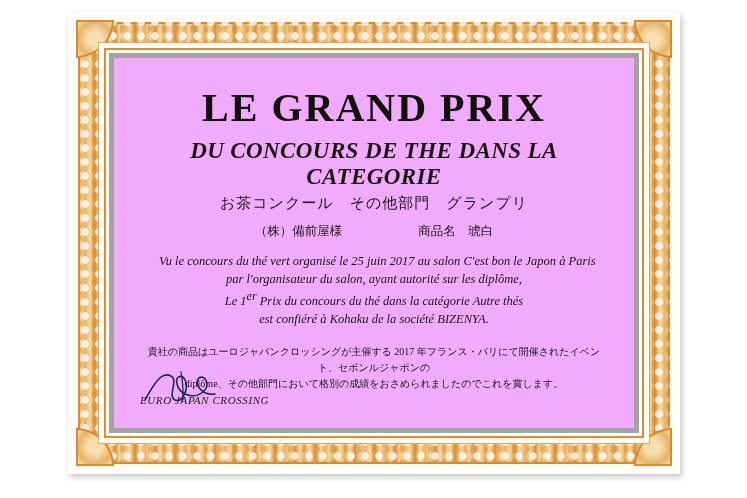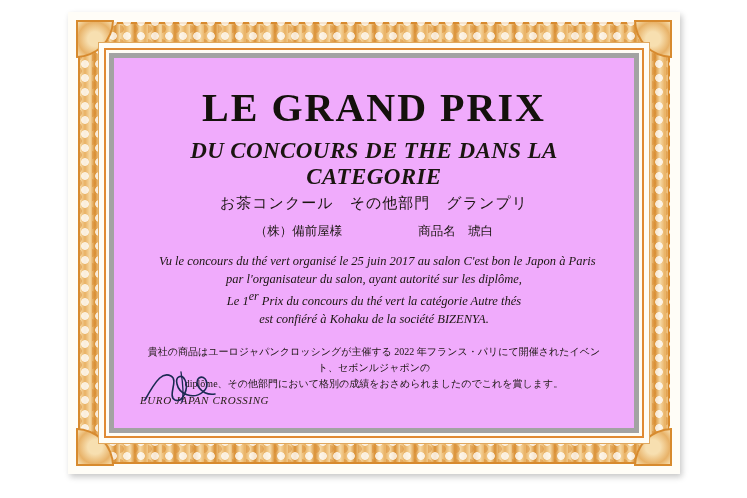--- a/index.html
+++ b/index.html
@@ -236,27 +236,27 @@
 
         <div class="recipient-row">
           <span>（株）備前屋様</span>
           <span>商品名　琥白</span>
         </div>
 
         <div class="body-fr">
           <div class="line">Vu le concours du thé vert organisé le 25 juin 2017 au salon C'est bon le Japon à Paris</div>
           <div class="line">par l'organisateur du salon, ayant autorité sur les diplôme,</div>
           <div class="line">
-            <span>Le 1</span><sup>er</sup><span> Prix du concours du thé vert la catégorie Autre thés</span>
+            <span>Le 1</span><sup>er</sup><span> Prix du concours du thé dans la catégorie Autre thés</span>
           </div>
           <div class="line">est confiéré à Kohaku de la société BIZENYA.</div>
         </div>
 
         <div class="body-jp">
-          <div>貴社の商品はユーロジャパンクロッシングが主催する 2022 年フランス・パリにて開催されたイベント、セボンルジャポンの</div>
+          <div>貴社の商品はユーロジャパンクロッシングが主催する 2017 年フランス・パリにて開催されたイベント、セボンルジャポンの</div>
           <div>diplôme、その他部門において格別の成績をおさめられましたのでこれを賞します。</div>
         </div>
 
         <div class="footer">
 
           <div class="sig-block">
             <div class="sig-name">EURO JAPAN CROSSING</div>
             <svg class="sig-mark" viewBox="0 0 120 34">
               <path d="M18 30 C 30 8, 36 2, 44 6 C 52 10, 40 26, 48 30 C 56 33, 62 18, 58 10 C 55 4, 48 6, 50 14 C 52 24, 66 30, 76 22 C 84 15, 78 4, 72 8 C 66 12, 74 26, 88 24" fill="none" stroke="#1b2a52" stroke-width="1.6" stroke-linecap="round"></path>
               <path d="M54 2 C 56 14, 57 24, 55 32" fill="none" stroke="#1b2a52" stroke-width="1.3" stroke-linecap="round"></path>

